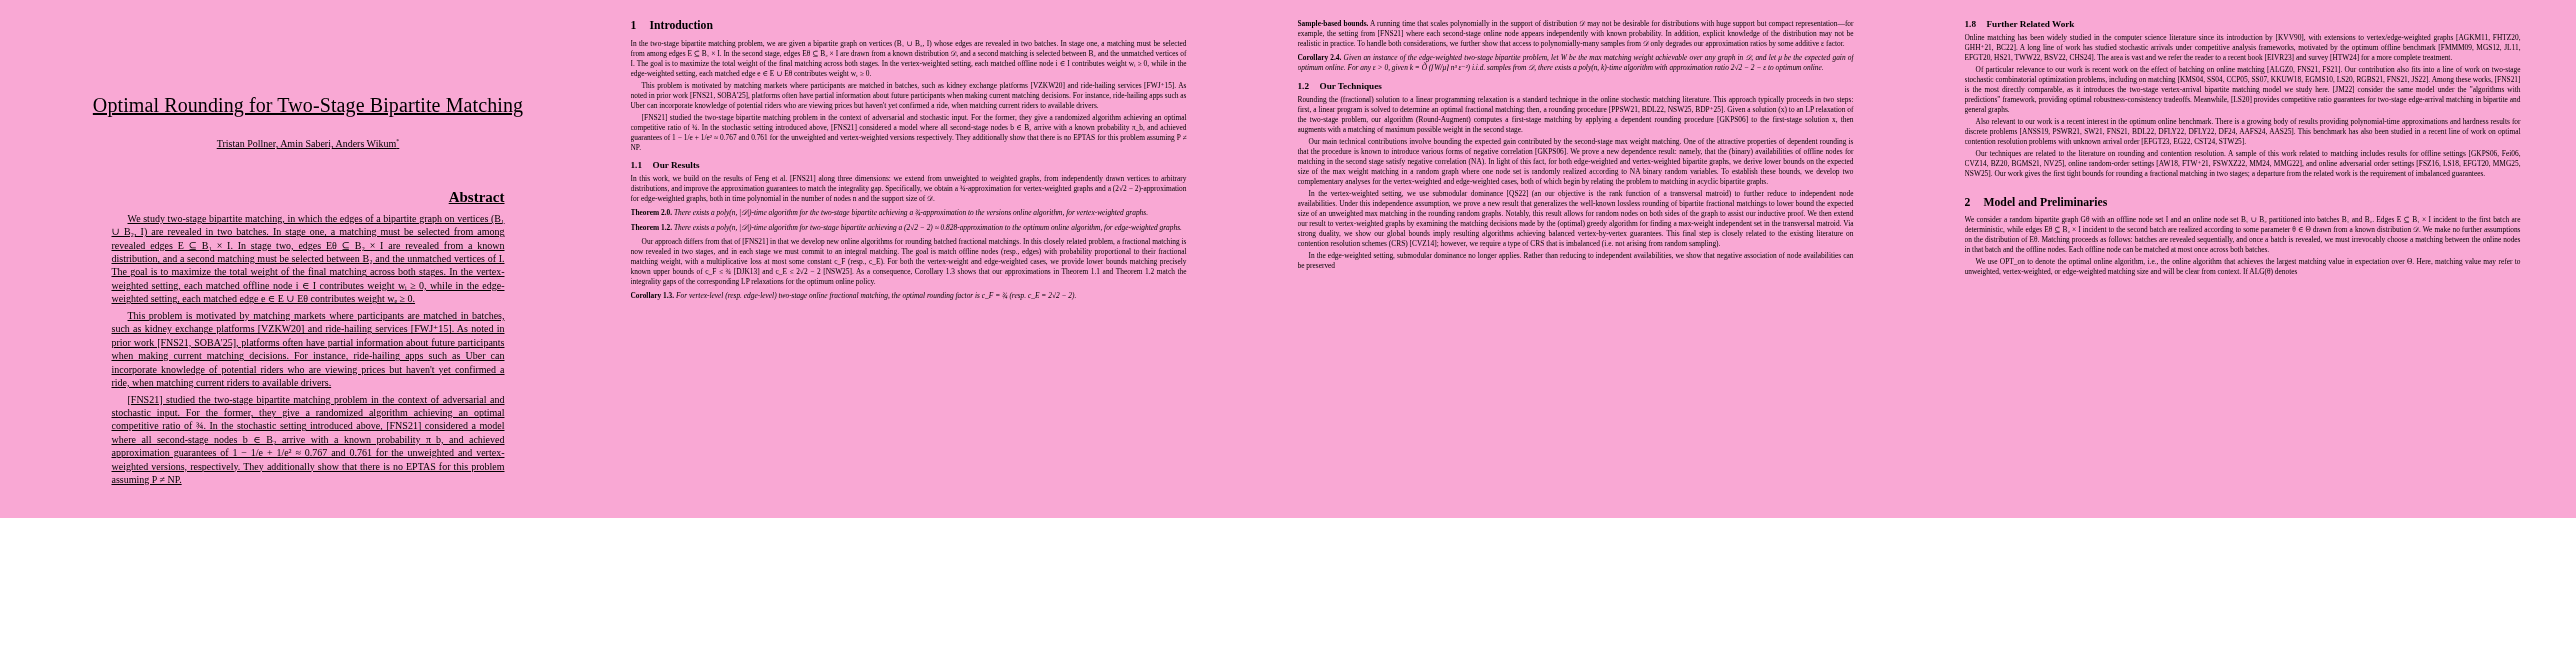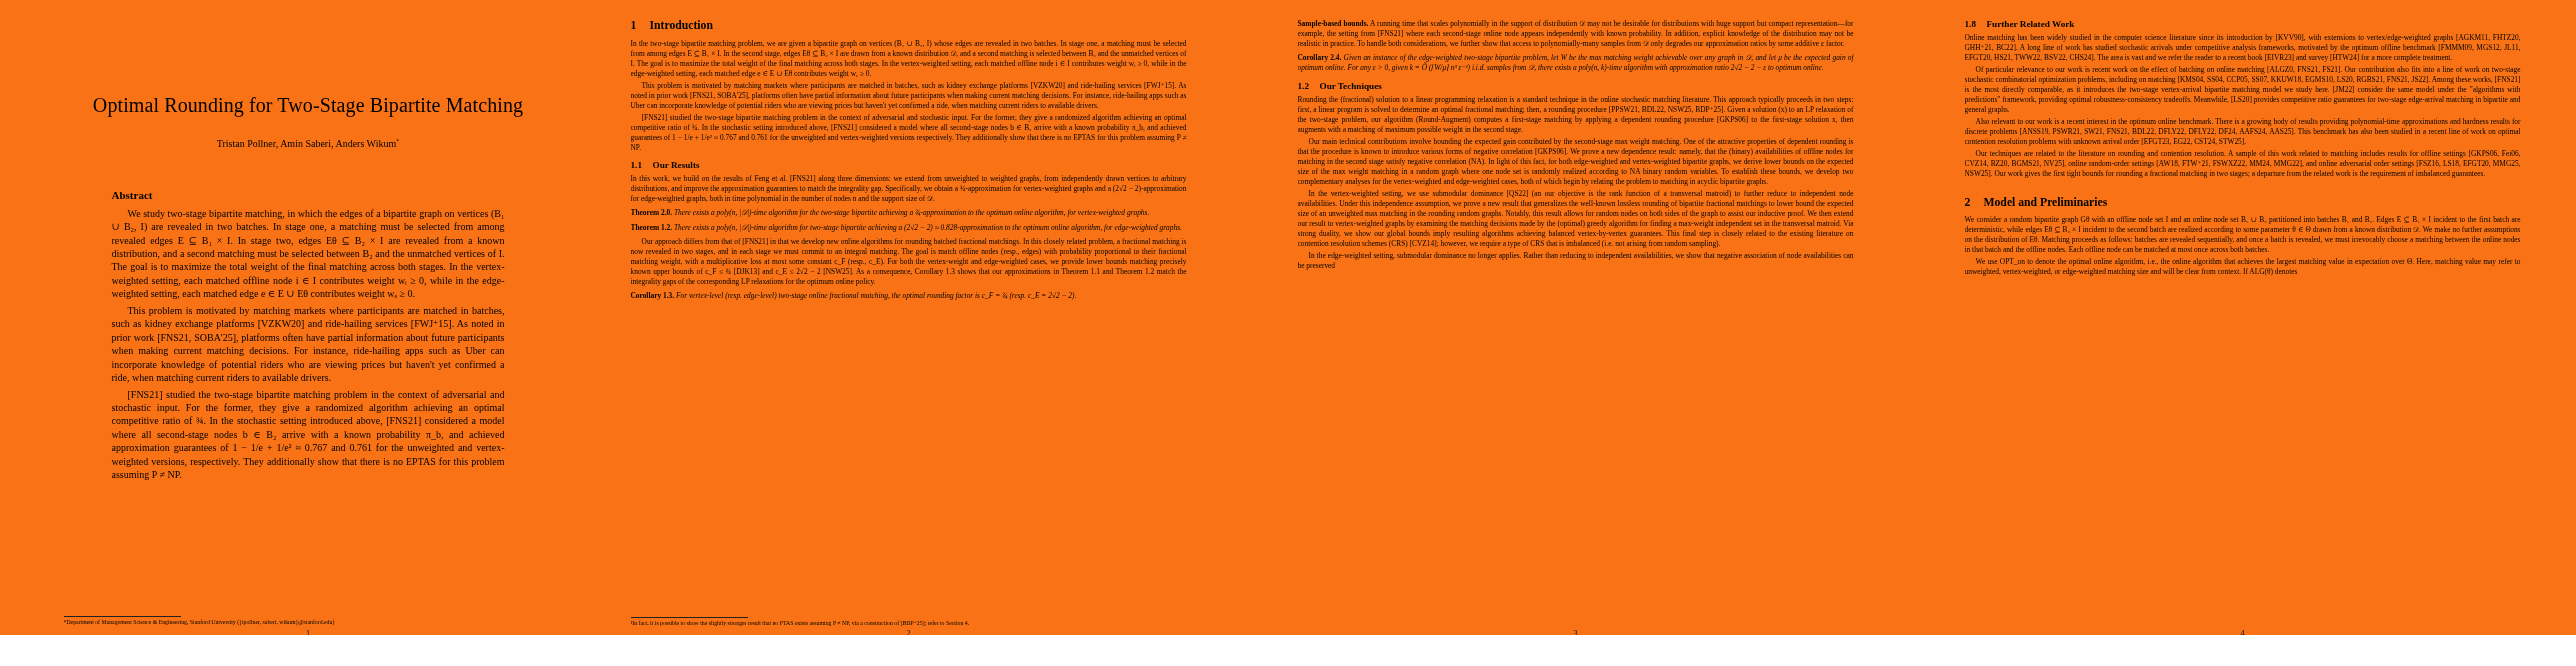--- a/index.html
+++ b/index.html
@@ -37,32 +37,32 @@
     transform: rotate(-90deg);
     white-space: nowrap;
     font-family: "Liberation Serif", "DejaVu Serif", serif;
     font-size: 14px;
     letter-spacing: 0.2px;
     color: #6f6f6f;
   }
 
   .page {
     position: relative;
-    background: #f97316;
-    height: 635px;
+    background: #f9a8d4;
+    height: 518px;
     flex: 0 0 auto;
     padding: 19px 0 0 0;
     overflow: hidden;
   }
   .page-inner {
     position: relative;
     height: 627px;
     overflow: hidden;
   }
-  .page-1 { width: 575px; padding-left: 41px; }
+  .page-1 { width: 575px; padding-left: 41px; text-decoration: underline; }
   .page-1 .page-inner { width: 489px; margin: 0 auto; }
   .page-2, .page-3, .page-4 { width: 667px; }
   .page-2 .page-inner, .page-3 .page-inner, .page-4 .page-inner {
     width: 556px; margin: 0 auto;
   }
 
   .pagenum {
     position: absolute;
     bottom: 7.8px;
     left: 0; right: 0;
@@ -84,23 +84,23 @@
     text-align: center;
     font-size: 10px;
     margin: 21px 0 0 0;
   }
   .authors sup { font-size: 6.1px; vertical-align: super; }
 
   .abstract-block {
     margin: 40px 48px 0 48px;
   }
   .abstract-head {
-    text-align: left;
+    text-align: right;
     font-weight: bold;
-    font-size: 11px;
+    font-size: 15px;
     margin-bottom: 5.6px;
   }
   .abstract-body {
     font-size: 10px;
     line-height: 1.34;
     text-align: justify;
     text-justify: inter-word;
     hyphens: auto;
   }
   .abstract-body p { margin: 0 0 3.3px 0; text-indent: 1.6em; }
@@ -210,21 +210,21 @@
       <p class="body-p indent">[FNS21] studied the two-stage bipartite matching problem in the context of adversarial and stochastic input. For the former, they give a randomized algorithm achieving an optimal competitive ratio of ¾. In the stochastic setting introduced above, [FNS21] considered a model where all second-stage nodes b ∈ B₂ arrive with a known probability π_b, and achieved guarantees of 1 − 1/e + 1/e² ≈ 0.767 and 0.761 for the unweighted and vertex-weighted versions respectively. They additionally show that there is no EPTAS for this problem assuming P ≠ NP.</p>
 
       <h3 class="sec-h2">
         <span class="num">1.1</span><span>Our Results</span>
       </h3>
 
       <p class="body-p noindent">In this work, we build on the results of Feng et al. [FNS21] along three dimensions: we extend from unweighted to weighted graphs, from independently drawn vertices to arbitrary distributions, and improve the approximation guarantees to match the integrality gap. Specifically, we obtain a ¾-approximation for vertex-weighted graphs and a (2√2 − 2)-approximation for edge-weighted graphs, both in time polynomial in the number of nodes n and the support size of 𝒟.</p>
 
       <p class="thm">
         <span class="lead">Theorem 2.0.</span>
-        <span class="it">There exists a poly(n, |𝒟|)-time algorithm for the two-stage bipartite achieving a ¾-approximation to the optimum online algorithm, for vertex-weighted graphs.</span>
+        <span class="it">There exists a poly(n, |𝒟|)-time algorithm for the two-stage bipartite achieving a ¾-approximation to the versions online algorithm, for vertex-weighted graphs.</span>
       </p>
 
       <p class="thm">
         <span class="lead">Theorem 1.2.</span>
         <span class="it">There exists a poly(n, |𝒟|)-time algorithm for two-stage bipartite achieving a (2√2 − 2) ≈ 0.828-approximation to the optimum online algorithm, for edge-weighted graphs.</span>
       </p>
 
       <p class="body-p indent">Our approach differs from that of [FNS21] in that we develop new online algorithms for rounding batched fractional matchings. In this closely related problem, a fractional matching is now revealed in two stages, and in each stage we must commit to an integral matching. The goal is match offline nodes (resp., edges) with probability proportional to their fractional matching weight, with a multiplicative loss at most some constant c_F (resp., c_E). For both the vertex-weight and edge-weighted cases, we provide lower bounds matching precisely known upper bounds of c_F ≤ ¾ [DJK13] and c_E ≤ 2√2 − 2 [NSW25]. As a consequence, Corollary 1.3 shows that our approximations in Theorem 1.1 and Theorem 1.2 match the integrality gaps of the corresponding LP relaxations for the optimum online policy.</p>
 
       <p class="thm">

